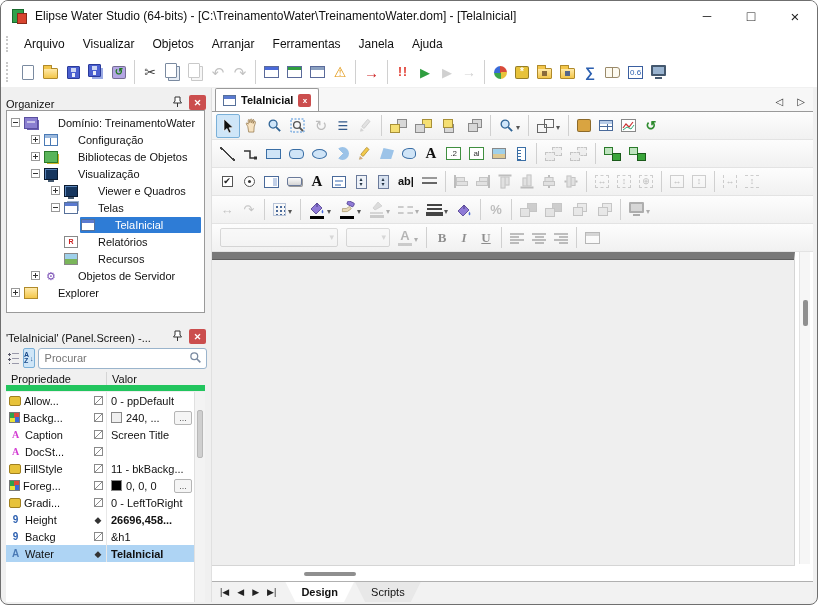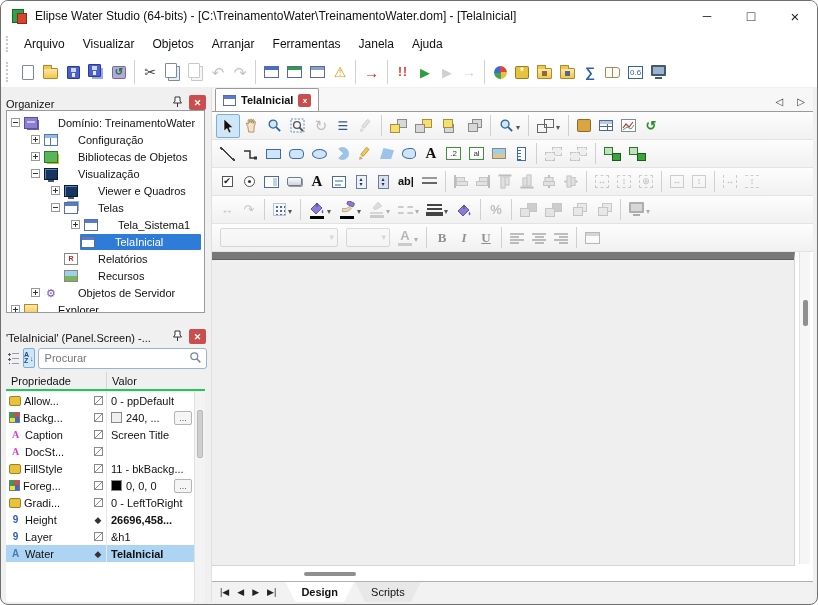--- a/index.html
+++ b/index.html
@@ -157,21 +157,21 @@
   
   .ptools{height:28px;display:flex;align-items:center;gap:3px;padding-right:3px;flex:0 0 auto;}
   .tinybtn{width:20px;height:20px;border:1px solid transparent;border-radius:2px;display:flex;align-items:center;justify-content:center;}
   .tinybtn.on{background:#cfe6f8;border-color:#7ab0d8;}
   .caticon{width:12px;height:12px;background-image:radial-gradient(#556 1px,transparent 1.2px),linear-gradient(#99a,#99a),linear-gradient(#99a,#99a),linear-gradient(#99a,#99a);
     background-size:5px 5px,7px 1px,7px 1px,7px 1px;background-position:0 0,5px 1px,5px 6px,5px 11px;background-repeat:repeat-y,no-repeat,no-repeat,no-repeat;}
   .azwrap{display:flex;align-items:center;font-size:7px;font-weight:bold;color:#1a4a8a;gap:1px;}
   .azcol{display:flex;flex-direction:column;line-height:6px;}
   .searchbox{flex:1;height:21px;border:1px solid #9ab4cc;border-radius:3px;background:#fff;display:flex;align-items:center;padding:0 4px;}
   .searchbox input{flex:1;border:none;outline:none;font:11px "Liberation Sans",sans-serif;min-width:0;background:transparent;}
-  .pcolhead{height:19px;display:flex;align-items:center;border-bottom:2px solid #22c55e;flex:0 0 auto;margin-right:3px;}
+  .pcolhead{height:19px;display:flex;align-items:center;border-bottom:6px solid #22c55e;flex:0 0 auto;margin-right:3px;}
   .pcolhead .c1{width:100px;padding-left:5px;}
   .pcolhead .c2{flex:1;padding-left:5px;border-left:1px solid #d5d5d5;height:100%;display:flex;align-items:center;}
   .pgrid{flex:1;background:#fff;position:relative;margin-right:3px;overflow:hidden;border-top:1px solid #eee;}
   .prow{height:17px;display:flex;align-items:center;margin-right:11px;}
   .prow.sel{background:#aed4f4;}
   .pleft{width:100px;display:flex;align-items:center;gap:3px;padding-left:3px;flex:0 0 auto;}
   .picn{width:13px;height:12px;flex:0 0 auto;display:flex;align-items:center;justify-content:center;font-weight:bold;font-size:10px;}
   .picn.enum{background:#e7c23a;border:1px solid #a08020;border-radius:2px;width:12px;height:10px;}
   .picn.color{background:conic-gradient(#d94a3a 0 25%,#3a6ad9 0 50%,#e8e23a 0 75%,#2fa14a 0);width:11px;height:11px;border:1px solid #777;}
   .picn.text{color:#d23ad2;font-family:"Liberation Serif",serif;}
@@ -424,25 +424,20 @@
           <span class="exp p"></span>
           <span class="ti ti-viewf"></span>
           <span class="tlabel">Viewer e Quadros</span>
         </div>
         <div class="trow" style="padding-left:44px">
           <span class="exp m"></span>
           <span class="ti ti-telas"></span>
           <span class="tlabel">Telas</span>
         </div>
         <div class="trow" style="padding-left:64px">
-          <span class="exp p"></span>
-          <span class="ti ti-screen"></span>
-          <span class="tlabel">Tela_Sistema1</span>
-        </div>
-        <div class="trow" style="padding-left:64px">
           <span class="exp none"></span>
           <span class="selwrap">
             <span class="ti ti-screen"></span>
             <span class="tlabel">TelaInicial</span>
           </span>
         </div>
         <div class="trow" style="padding-left:48px">
           <span class="exp none"></span>
           <span class="ti ti-report"></span>
           <span class="tlabel">Relatórios</span>
@@ -603,21 +598,21 @@
                 <span class="asdi">◆</span>
               </span>
             </span>
           <span class="pval bold">
               <span class="vtext">26696,458...</span>
             </span>
         </div>
         <div class="prow">
           <span class="pleft">
               <span class="picn num">9</span>
-              <span>Layer</span>
+              <span>Backg</span>
               <span class="passoc" style="margin-left:auto">
                 <span class="assq"></span>
               </span>
             </span>
           <span class="pval">
               <span class="vtext">&amp;h1</span>
             </span>
         </div>
         <div class="prow sel">
           <span class="pleft">

